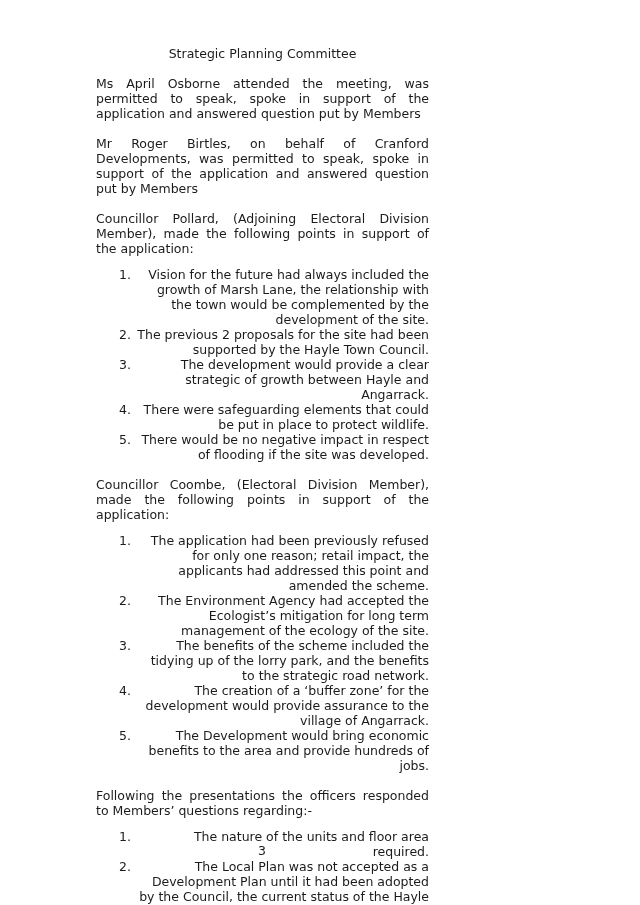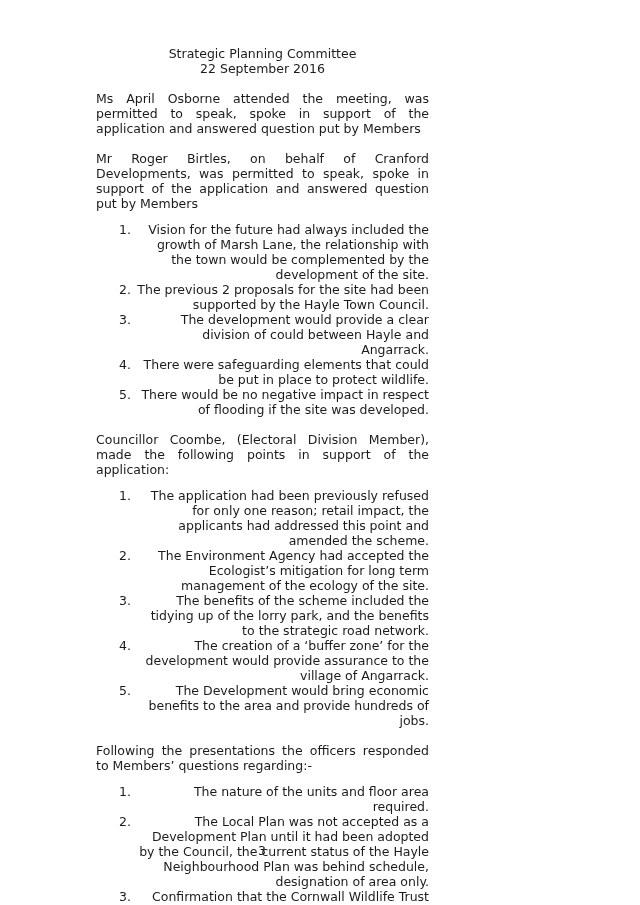--- a/index.html
+++ b/index.html
@@ -49,33 +49,33 @@
   }
 </style>
 </head>
 <body>
 
 <div class="page">
   <div class="content">
 
     <div class="doc-header">
       <div class="title">Strategic Planning Committee</div>
-      <div class="date">22 September 2016</div>
     </div>
 
 
     <p class="para">Ms April Osborne attended the meeting, was permitted to speak, spoke in support of the application and answered question put by Members</p>
 
     <p class="para">Mr Roger Birtles, on behalf of Cranford Developments, was permitted to speak, spoke in support of the application and answered question put by Members</p>
 
+    <p class="para">Councillor Pollard, (Adjoining Electoral Division Member), made the following points in support of the application:</p>
 
     <ol class="points">
         <li>Vision for the future had always included the growth of Marsh Lane, the relationship with the town would be complemented by the development of the site.</li>
         <li>The previous 2 proposals for the site had been supported by the Hayle Town Council.</li>
-        <li>The development would provide a clear division of could between Hayle and Angarrack.</li>
+        <li>The development would provide a clear strategic of growth between Hayle and Angarrack.</li>
         <li>There were safeguarding elements that could be put in place to protect wildlife.</li>
         <li>There would be no negative impact in respect of flooding if the site was developed.</li>
       </ol>
 
     <p class="para">Councillor Coombe, (Electoral Division Member), made the following points in support of the application:</p>
 
     <ol class="points">
         <li>The application had been previously refused for only one reason; retail impact, the applicants had addressed this point and amended the scheme.</li>
         <li>The Environment Agency had accepted the Ecologist’s mitigation for long term management of the ecology of the site.</li>
         <li>The benefits of the scheme included the tidying up of the lorry park, and the benefits to the strategic road network.</li>

